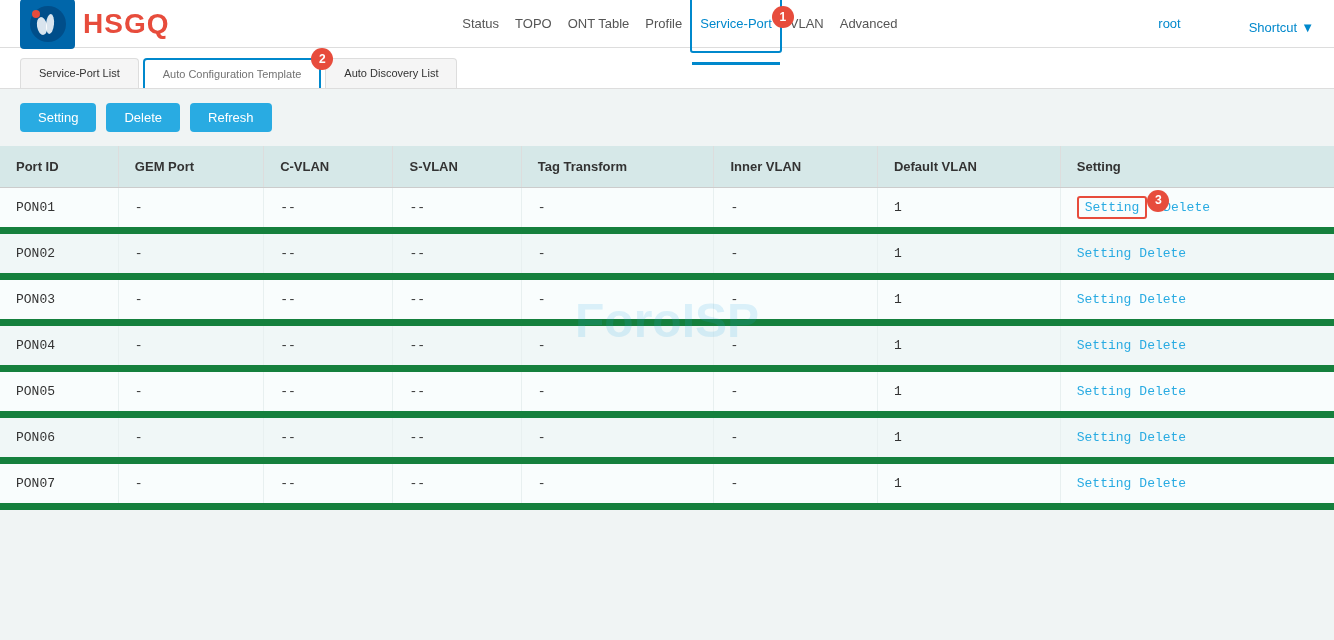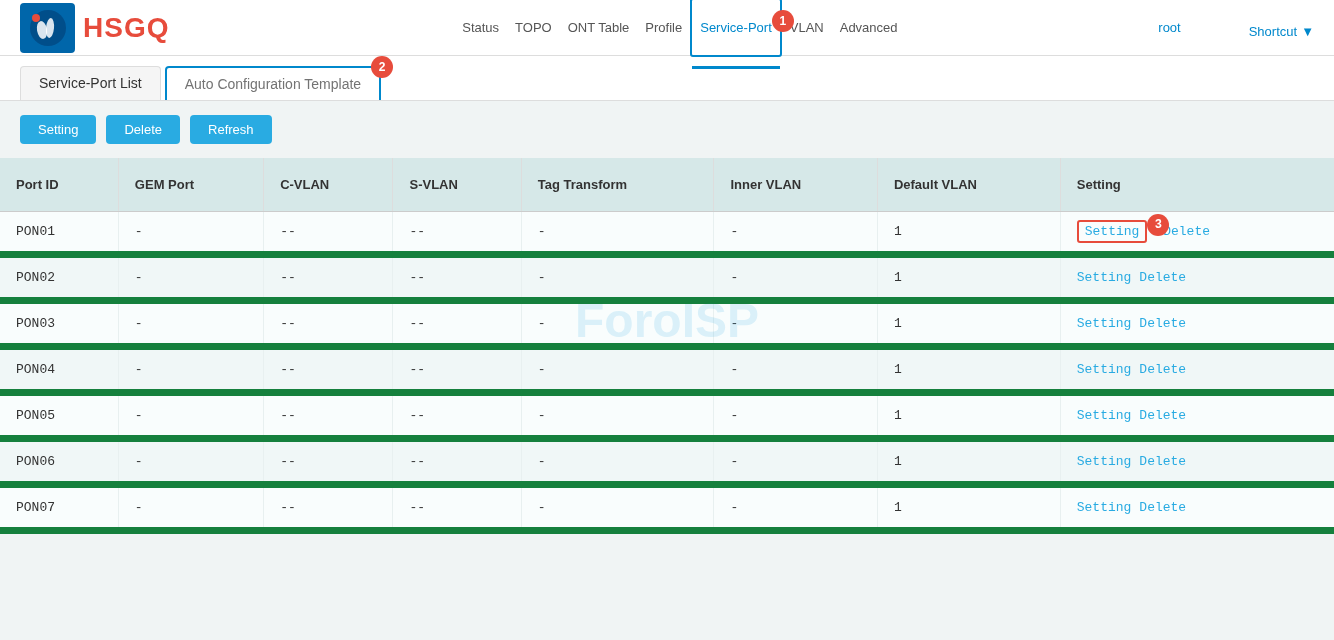--- a/index.html
+++ b/index.html
@@ -4,21 +4,21 @@
   <style>
     * { margin: 0; padding: 0; box-sizing: border-box; }
     body { font-family: Arial, sans-serif; font-size: 13px; background: #f0f4f4; color: #333; width: 1334px; min-height: 640px; }
 
     
     .header {
       background: #fff;
       display: flex;
       align-items: center;
       padding: 0 20px;
-      height: 56px;
+      height: 48px;
       border-bottom: 1px solid #ddd;
     }
     .logo-area {
       display: flex;
       align-items: center;
       margin-right: 40px;
     }
     .logo-icon {
       width: 55px;
       height: 50px;
@@ -93,21 +93,21 @@
       background: #fff;
       padding: 10px 20px 0 20px;
       border-bottom: 1px solid #ddd;
       display: flex;
       gap: 4px;
     }
     .sub-tab {
       padding: 8px 18px;
       cursor: pointer;
       border-radius: 4px 4px 0 0;
-      font-size: 14px;
+      font-size: 11px;
       color: #333;
       background: #f5f5f5;
       border: 1px solid #ddd;
       border-bottom: none;
     }
     .sub-tab.active {
       color: #737373;
       background: #fff;
       border: 2px solid #0088cc;
       border-bottom: none;
@@ -137,21 +137,21 @@
     }
     table {
       width: 100%;
       border-collapse: collapse;
       background: #fff;
     }
     thead tr {
       background: #d6e8e8;
     }
     thead th {
-      padding: 19px 16px;
+      padding: 13px 16px;
       text-align: left;
       font-weight: 600;
       font-size: 13px;
       color: #333;
       border-bottom: 1px solid #ccc;
       border-right: 1px solid #ddd;
     }
     thead th:last-child { border-right: none; }
     tbody tr {
       border-bottom: 7px solid #15803d;
@@ -252,20 +252,21 @@
     </div>
   </div>
 </div>
 
 <div class="sub-tabs">
   <div class="sub-tab">Service-Port List</div>
   <div style="position:relative; display:inline-block;">
     <div class="sub-tab active">Auto Configuration Template</div>
     <span class="badge-annotation" style="top:-10px;right:-12px;">2</span>
   </div>
+  <div class="sub-tab">Auto Discovery List</div>
 </div>
 
 <div class="toolbar">
   <button class="btn">Setting</button>
   <button class="btn">Delete</button>
   <button class="btn">Refresh</button>
 </div>
 
 <div class="table-container">
   <table>

